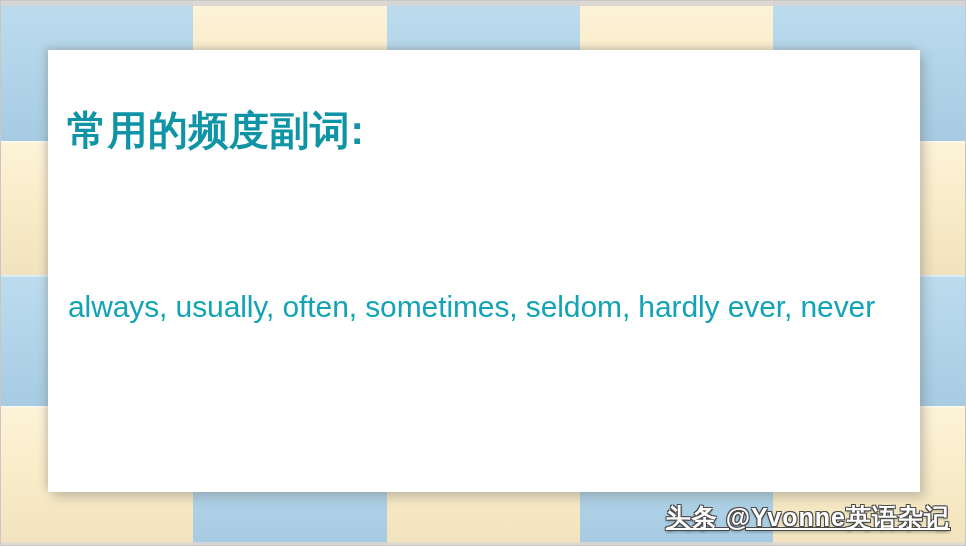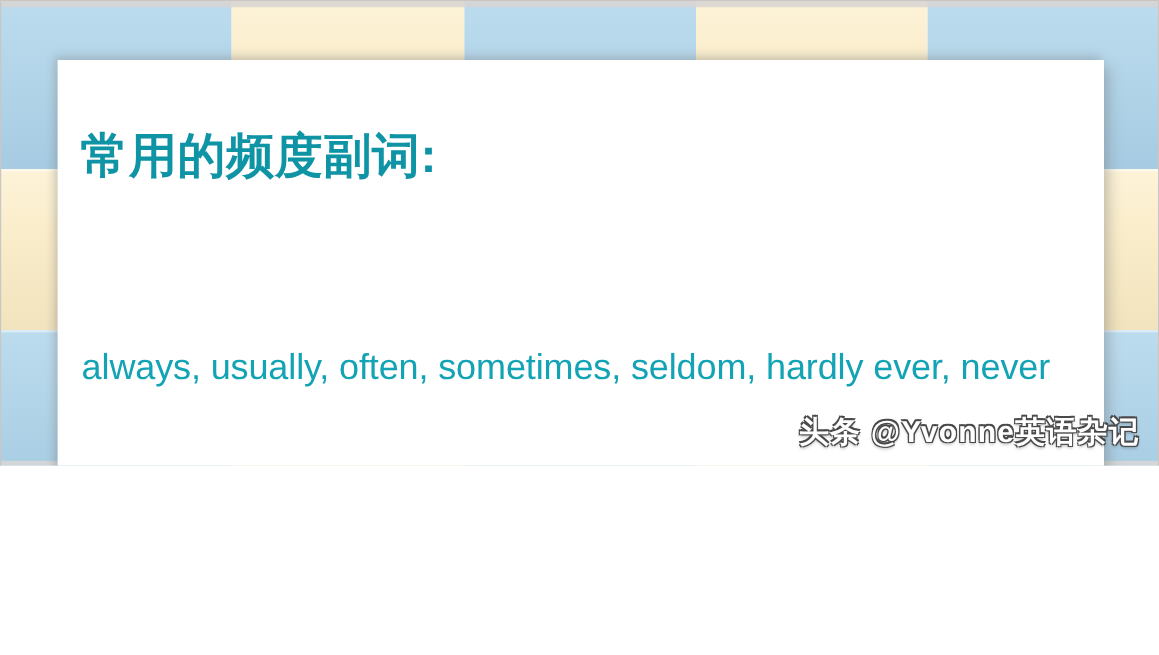--- a/index.html
+++ b/index.html
@@ -10,21 +10,21 @@
     width: 966px;
     height: 546px;
     overflow: hidden;
     font-family: "Liberation Sans", "DejaVu Sans", sans-serif;
     background: #ffffff;
   }
 
   #slide {
     position: relative;
     width: 966px;
-    height: 388px;
+    height: 546px;
     overflow: hidden;
     background: #ffffff;
   }
 
   
   #bg-pattern {
     position: absolute;
     left: 0;
     top: 0;
     width: 966px;
@@ -122,20 +122,21 @@
     font-weight: bold;
     color: #ffffff;
     letter-spacing: 1px;
     text-shadow:
       -1px -1px 0 #4a4a4a,
        1px -1px 0 #4a4a4a,
       -1px  1px 0 #4a4a4a,
        1px  1px 0 #4a4a4a,
        0px  2px 3px rgba(0,0,0,0.35);
     white-space: nowrap;
+    text-decoration: underline;
   }
 </style>
 </head>
 <body>
 
 <div id="slide">
 
   <div id="bg-pattern">
       <div class="bg-cell blue" style="left: 0px; top: 0px; width: 193px; height: 141px;"></div>
       <div class="bg-cell cream" style="left: 193px; top: 0px; width: 194px; height: 141px;"></div>

